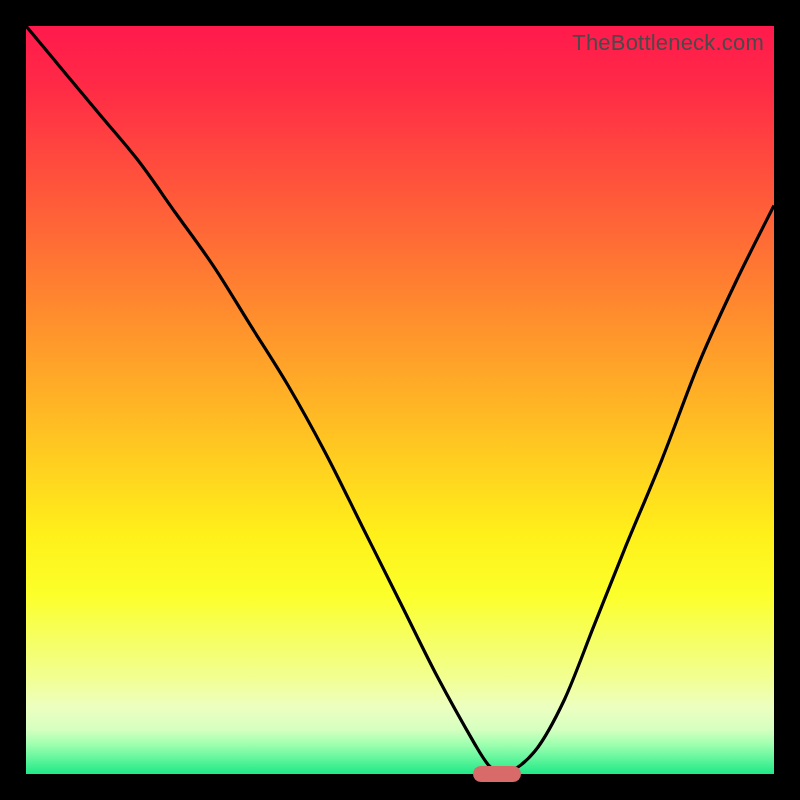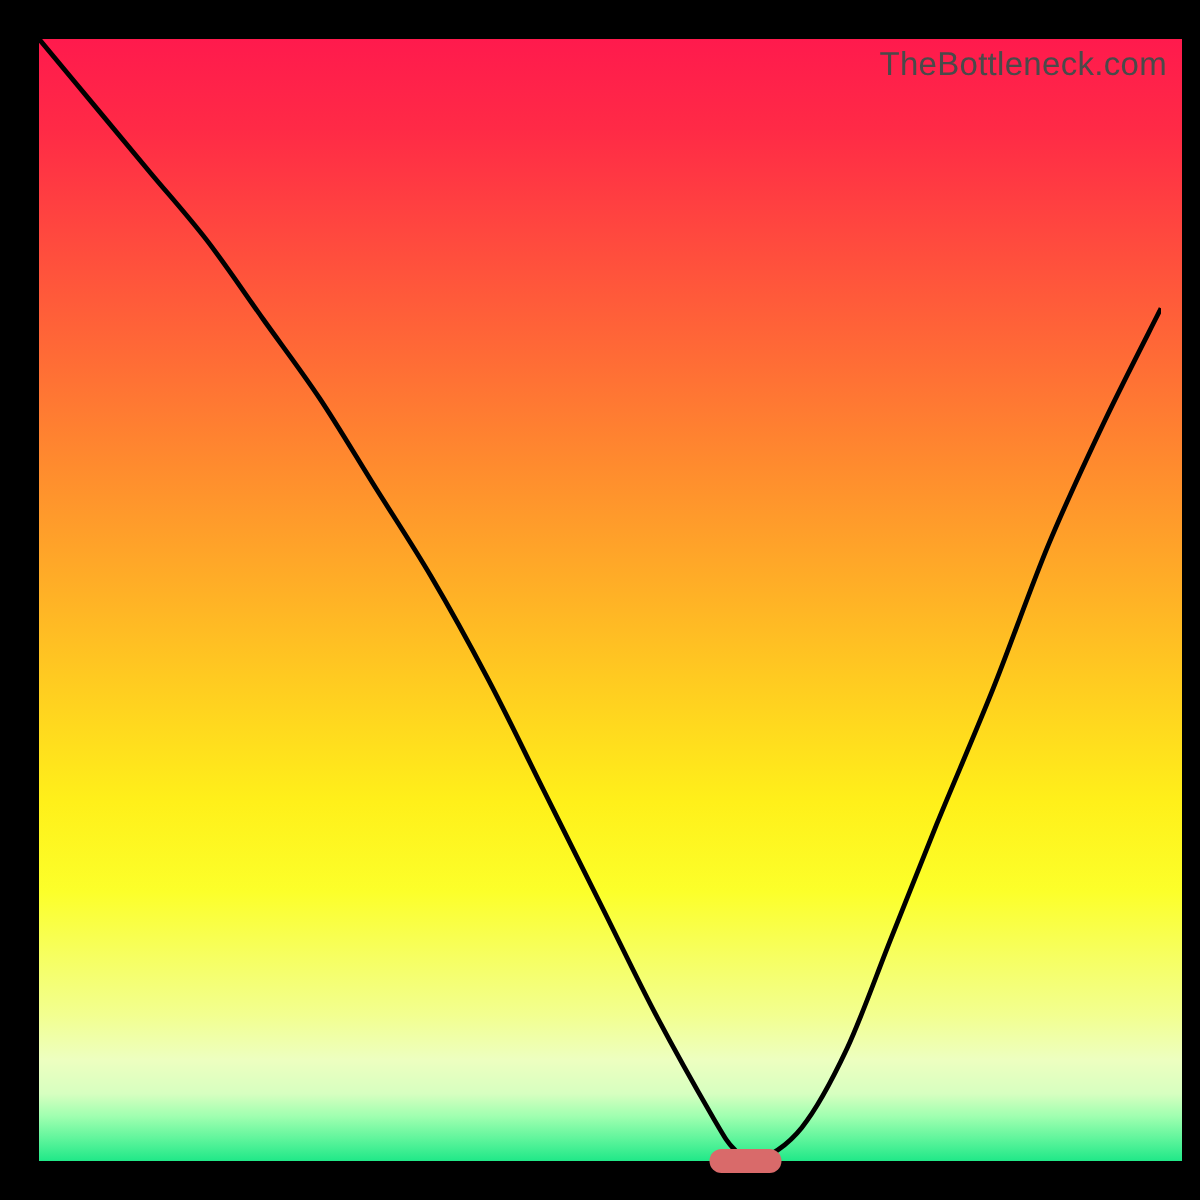--- a/index.html
+++ b/index.html
@@ -35,21 +35,20 @@
       #fff01a 68%,
       #fcff2a 76%,
       #f6ff63 82%,
       #f2ff90 87%,
       #edffc0 91%,
       #d7ffc0 94%,
       #a0ffb0 96%,
       #60f59c 98%,
       #20e888 100%
     );
-    padding-left: 14px;
   }
   .watermark {
     position: absolute;
     top: 4px;
     right: 10px;
     color: #4a4a4a;
     font-size: 22px;
     font-weight: 500;
     letter-spacing: 0.2px;
     user-select: none;

